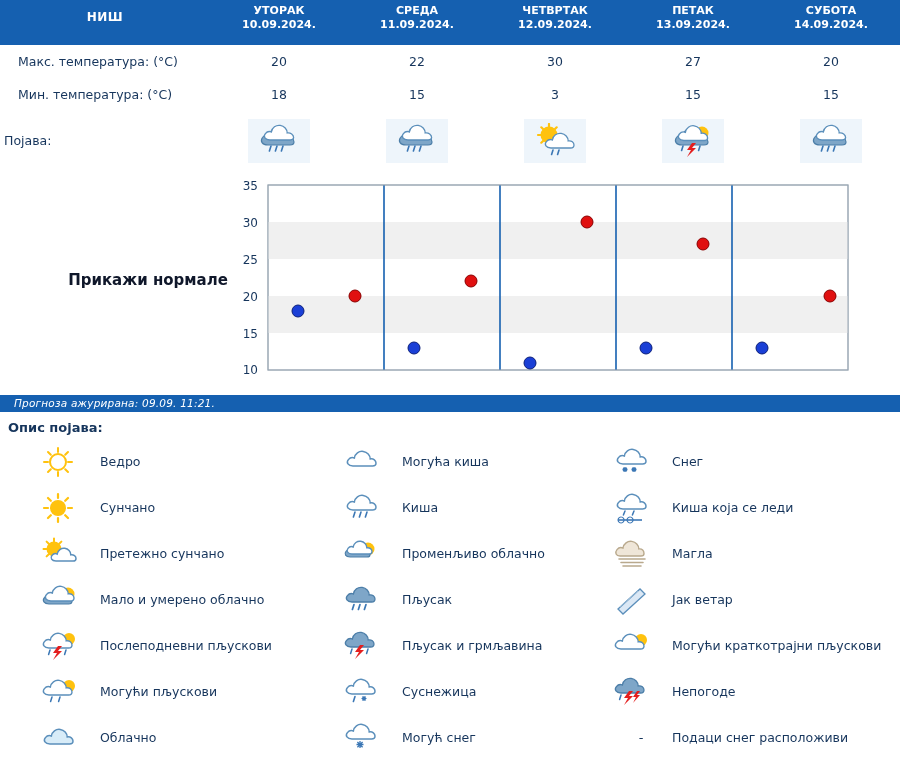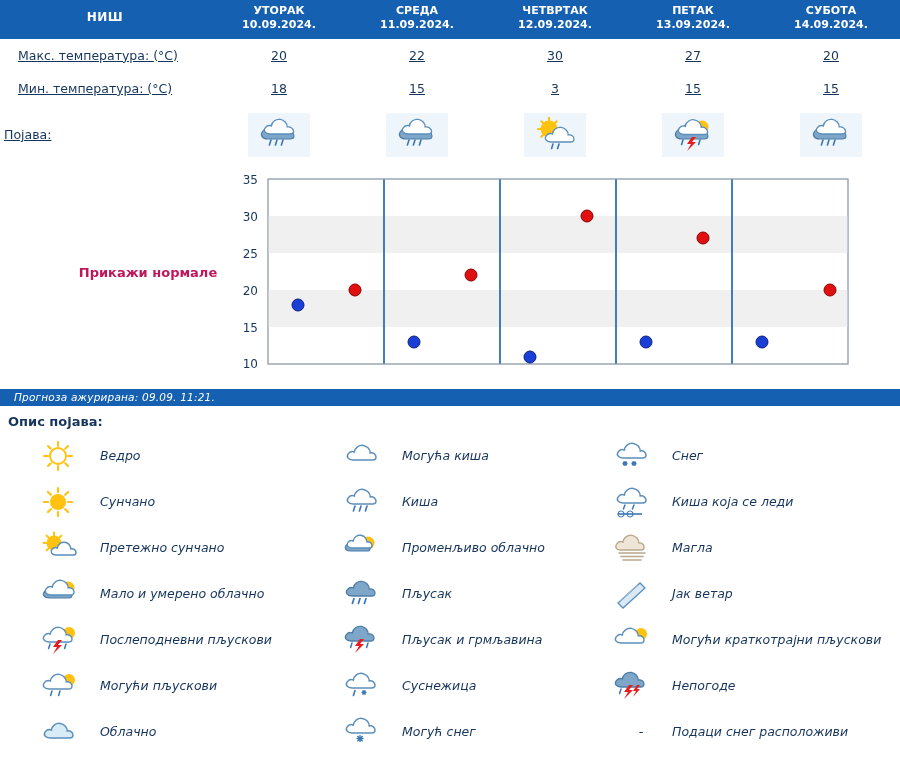--- a/index.html
+++ b/index.html
@@ -19,38 +19,37 @@
     width: 900px;
     border-collapse: collapse;
     table-layout: fixed;
   }
   table.forecast thead th {
     background: #1560b0;
     color: #ffffff;
     font-size: 11px;
     font-weight: bold;
     text-align: center;
-    padding: 4px 2px 7px 2px;
+    padding: 4px 2px 13px 2px;
     line-height: 1.25;
     border: none;
   }
   table.forecast thead th.loc {
     font-size: 12px;
     letter-spacing: .5px;
   }
   table.forecast thead th .d1 { display:block; }
   table.forecast thead th .d2 { display:block; }
 
   table.forecast tbody td {
     font-size: 12.5px;
     color: #16355c;
     padding: 9px 6px;
     text-align: center;
     background: #ffffff;
-    text-decoration: underline;
   }
   table.forecast tbody td.rowlabel {
     text-align: left;
     padding-left: 18px;
     color: #16355c;
     font-size: 12.5px;
   }
   table.forecast tbody tr.icons td { padding: 6px 4px 10px 4px; vertical-align: middle; }
   .iconcell { display:flex; align-items:center; justify-content:center; height:48px; }
 
@@ -62,22 +61,22 @@
   }
 
   
   .chart-wrap { position: relative; width: 900px; height: 220px; }
   .chart-label {
     position: absolute;
     left: 48px; top: 96px;
     width: 200px;
     text-align: center;
     font-weight: bold;
-    font-size: 13px;
-    color: #be185d;
+    font-size: 15px;
+    color: #0f172a;
   }
   .chart-svg { position: absolute; left: 0; top: 0; }
 
   
   .updated {
     width: 900px;
     background: #1560b0;
     color: #ffffff;
     font-size: 10.5px;
     font-style: italic;
@@ -90,21 +89,20 @@
   .legend-title {
     font-weight: bold;
     font-size: 13px;
     color: #16355c;
     padding: 8px 16px 4px 8px;
   }
   table.legend {
     width: 900px;
     border-collapse: collapse;
     table-layout: fixed;
-    font-style: italic;
   }
   table.legend td { padding: 0; vertical-align: middle; }
   td.lg-icon { width: 62px; text-align: center; height: 46px; }
   td.lg-text { font-size: 12.5px; color: #16355c; padding-left: 4px; }
   td.lg-pad { width: 22px; }
   .dash { font-size: 13px; color: #16355c; text-align:center; display:block; }
 
   svg { display: block; }
 </style>
 </head>

